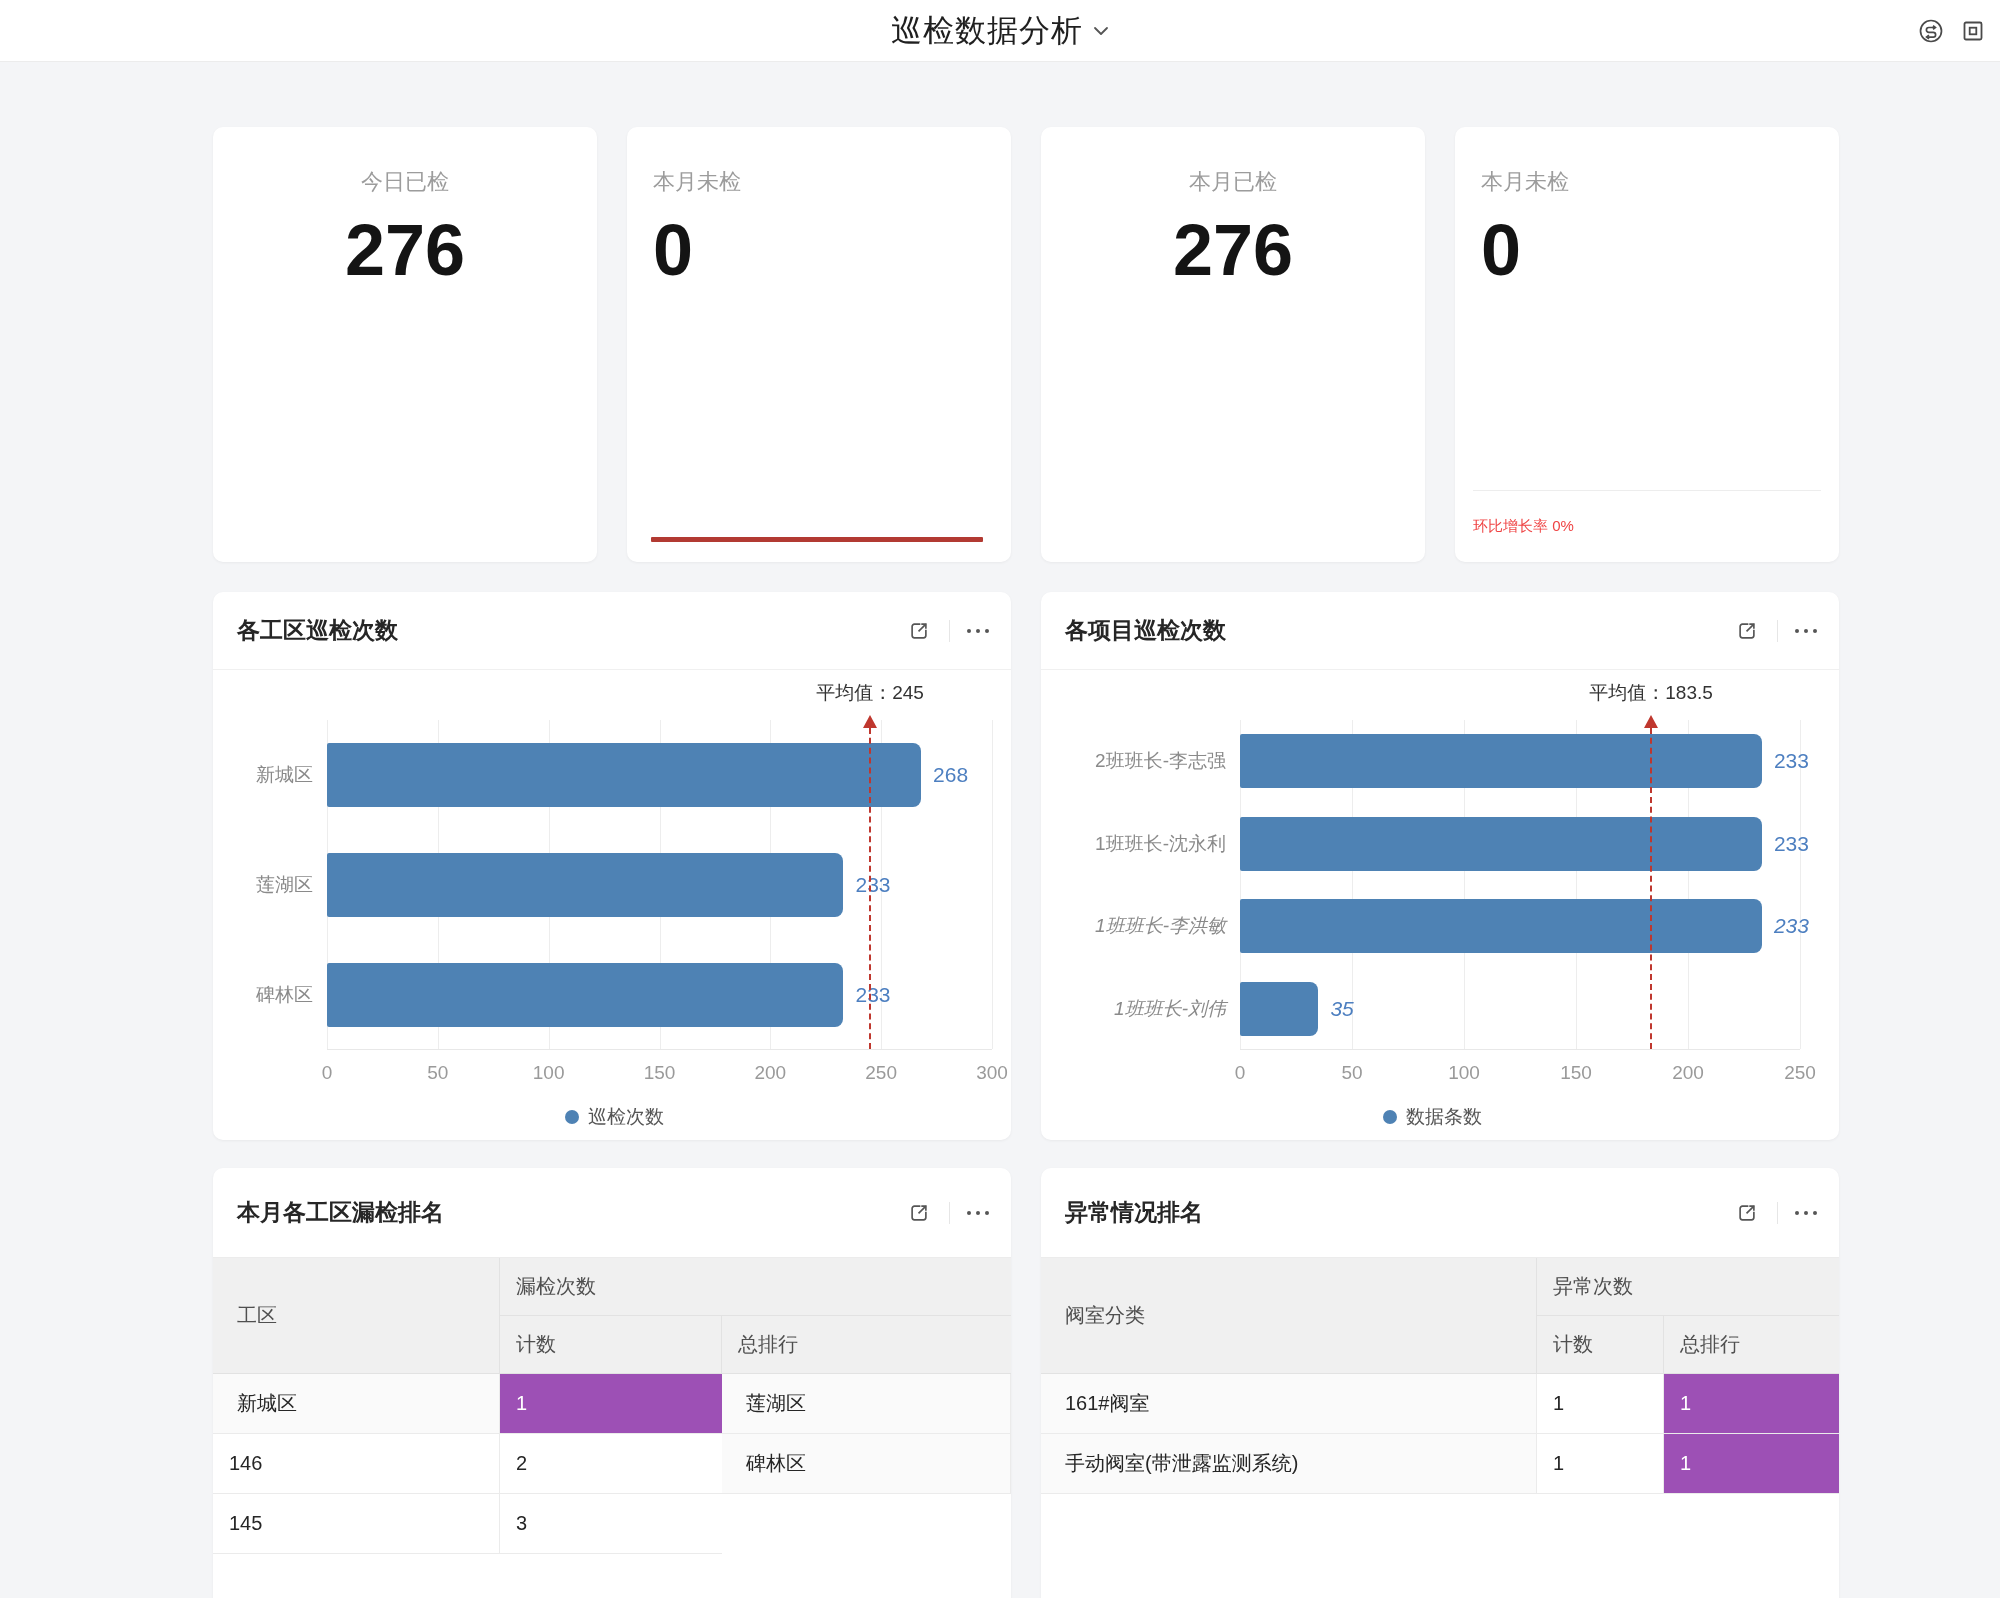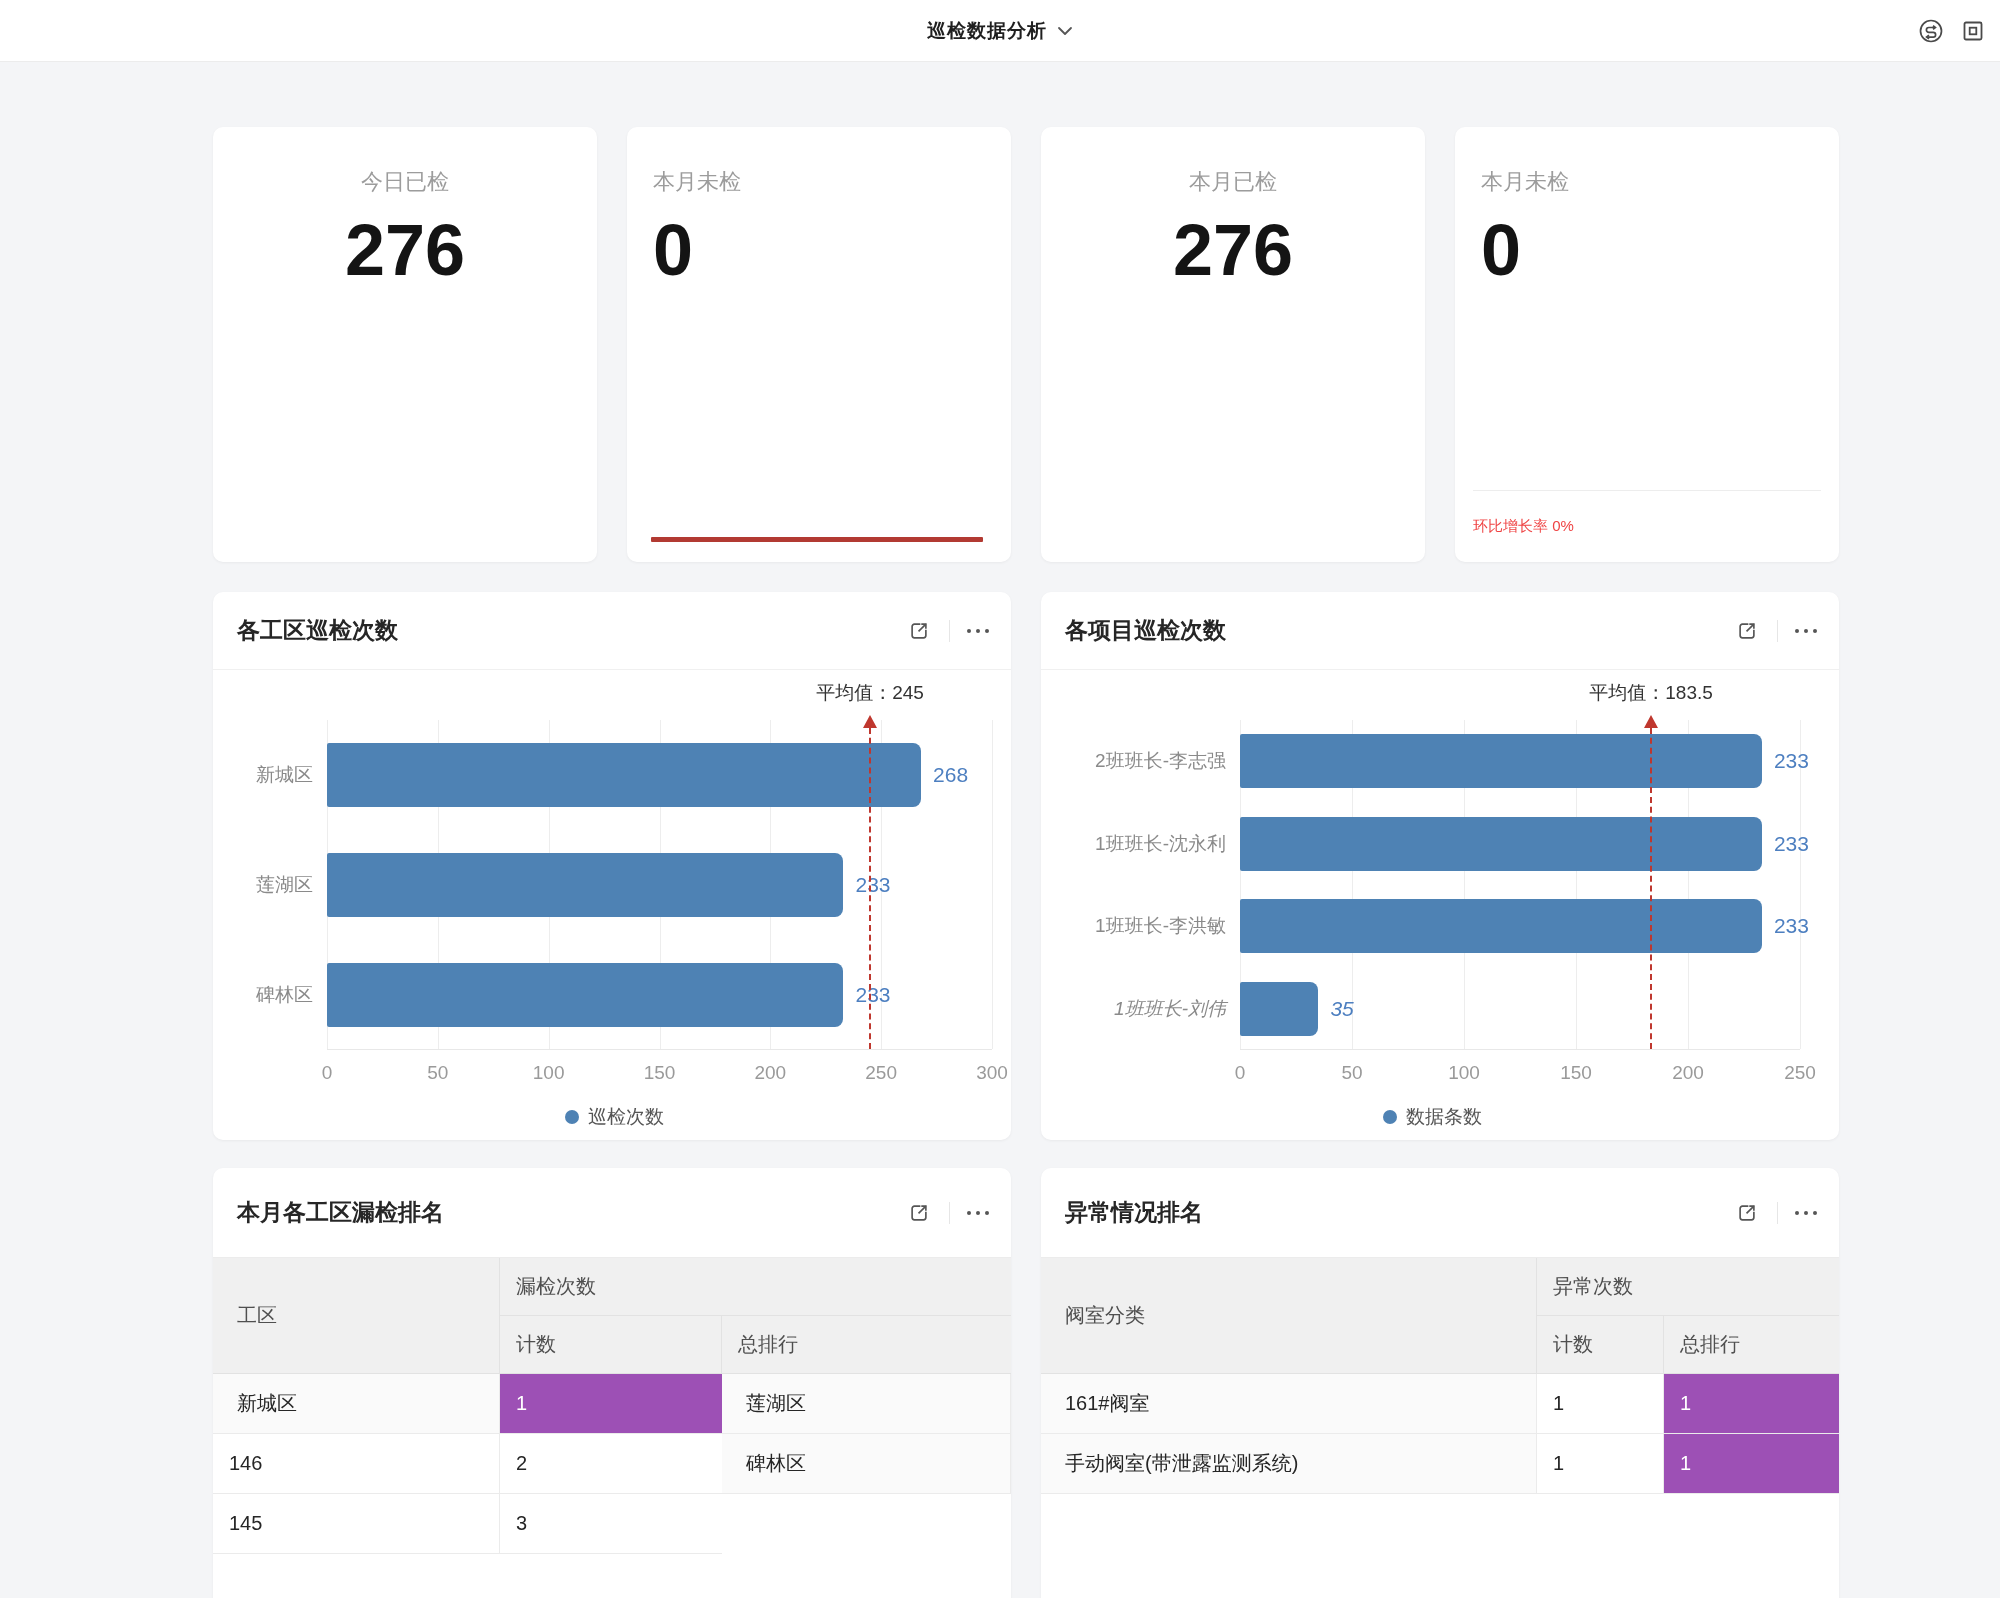--- a/index.html
+++ b/index.html
@@ -3,21 +3,21 @@
 <meta charset="utf-8">
 <style>
   * { margin:0; padding:0; box-sizing:border-box; }
   html, body { width:2000px; height:1598px; overflow:hidden; background:#f4f5f7;
                font-family:"Liberation Sans","DejaVu Sans",sans-serif; }
 
   
   .topbar { position:relative; height:62px; background:#fff; border-bottom:1px solid #ececec; }
   .topbar-title { position:absolute; left:50%; top:50%; transform:translate(-50%,-50%);
                   display:flex; align-items:center; gap:10px; cursor:pointer; }
-  .topbar-title .t { font-size:19px; font-weight:700; color:#1f1f1f; letter-spacing:1px; }
+  .topbar-title .t { font-size:31px; font-weight:400; color:#1f1f1f; letter-spacing:1px; }
   .topbar-icons { position:absolute; right:12px; top:50%; transform:translateY(-50%);
                   display:flex; gap:12px; align-items:center; color:#4a4a4a; }
   .icon-btn { width:30px; height:30px; display:flex; align-items:center; justify-content:center; cursor:pointer; }
 
   
   .content { width:1626px; margin-left:213px; }
   .stats-row { display:grid; grid-template-columns:repeat(4,1fr); gap:30px; margin-top:65px; height:435px; }
   .row2 { display:grid; grid-template-columns:1fr 1fr; gap:30px; }
   .charts-row { margin-top:30px; height:548px; }
   .tables-row { margin-top:28px; height:560px; }
@@ -235,21 +235,21 @@
             <div class="bar-row" style="height: 82.5px;">
               <span class="cat-label">2班班长-李志强</span>
               <div class="bar" style="width: 93.2%; height: 54px;"></div>
               <span class="bar-val" style="left: calc(93.2% + 12px);">233</span>
             </div>
             <div class="bar-row" style="height: 82.5px;">
               <span class="cat-label">1班班长-沈永利</span>
               <div class="bar" style="width: 93.2%; height: 54px;"></div>
               <span class="bar-val" style="left: calc(93.2% + 12px);">233</span>
             </div>
-            <div class="bar-row" style="height: 82.5px;">
+            <div class="bar-row" style="height: 82.5px; font-style: italic;">
               <span class="cat-label">1班班长-李洪敏</span>
               <div class="bar" style="width: 93.2%; height: 54px;"></div>
               <span class="bar-val" style="left: calc(93.2% + 12px);">233</span>
             </div>
             <div class="bar-row" style="height: 82.5px; font-style: italic;">
               <span class="cat-label">1班班长-刘伟</span>
               <div class="bar" style="width: 14%; height: 54px;"></div>
               <span class="bar-val" style="left: calc(14% + 12px);">35</span>
             </div>
             <div class="avg-line" style="left: 73.4%;"></div>

